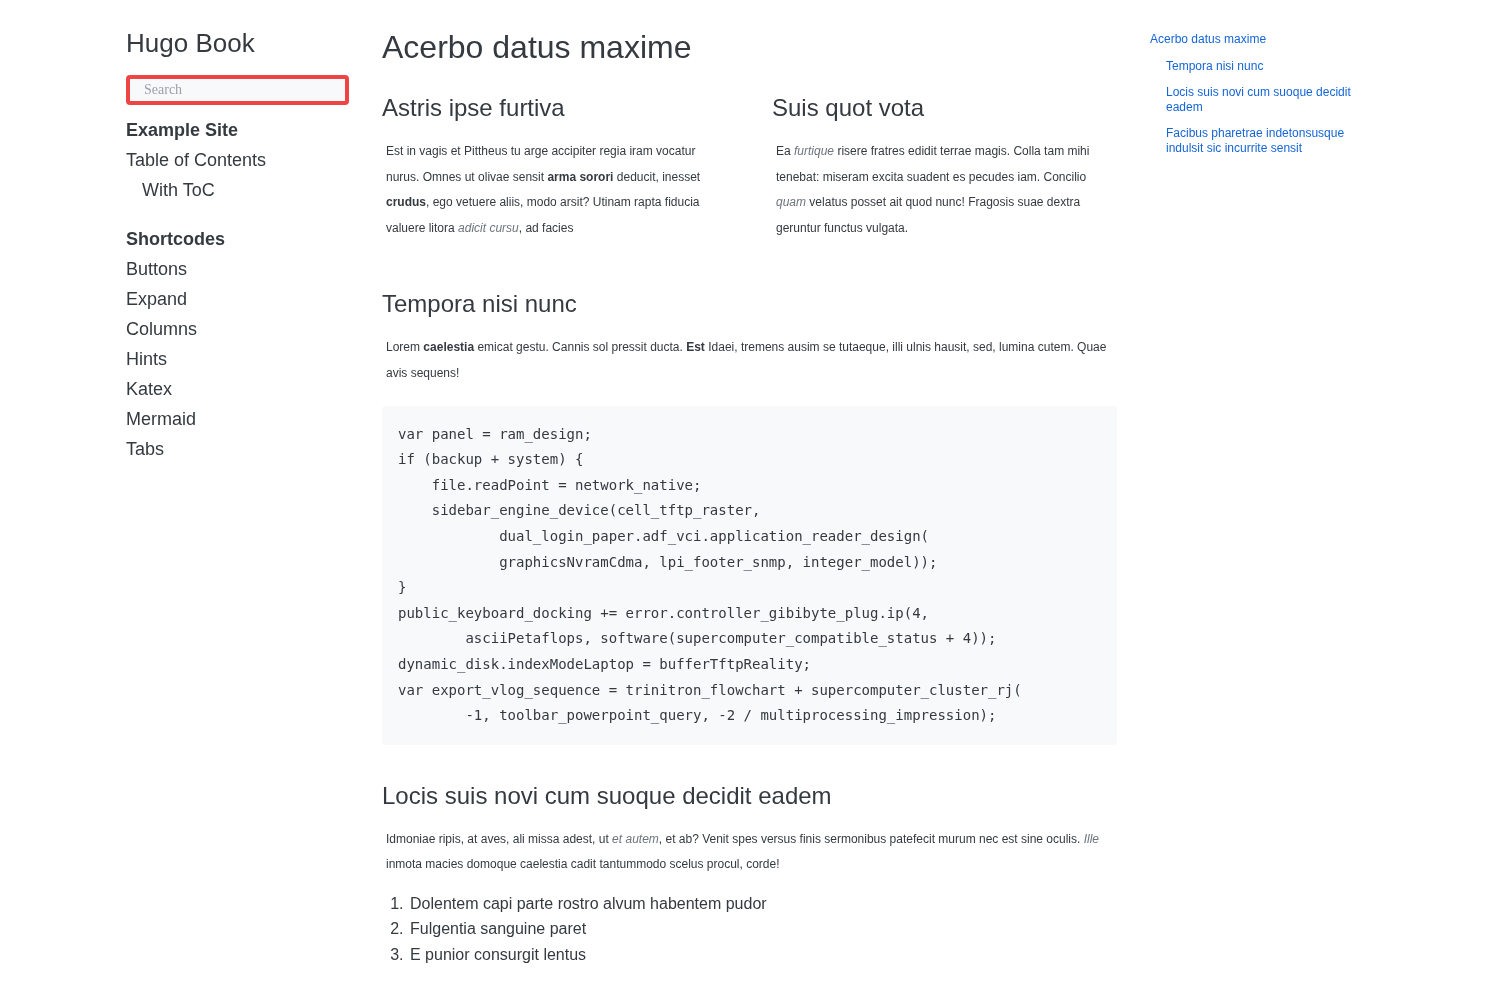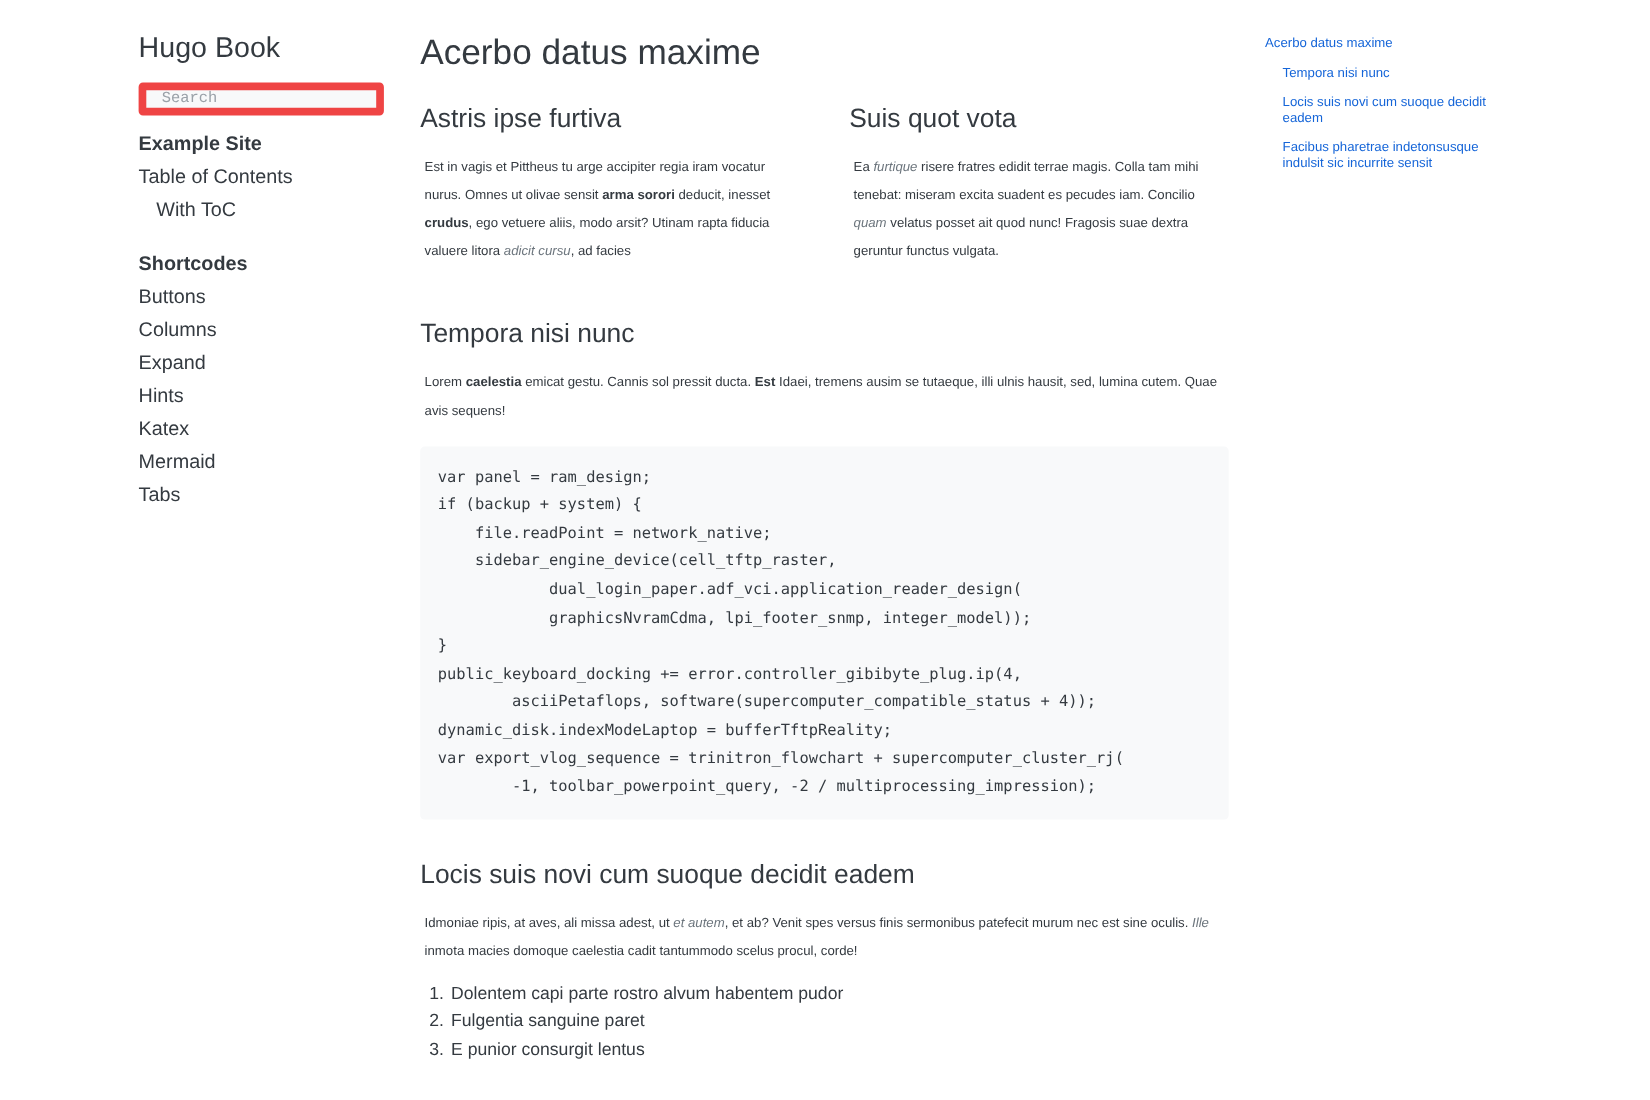--- a/index.html
+++ b/index.html
@@ -14,22 +14,22 @@
   body{
     width:1500px;height:1000px;overflow:hidden;background:#ffffff;
     font-family:"Liberation Sans",sans-serif;color:var(--text);
     display:flex;
   }
   
   .sidebar{flex:0 0 382px;width:382px;padding:30px 32px 0 126px;}
   .brand{font-size:26px;font-weight:400;margin:0;line-height:26px;color:var(--text);}
   .search-input{
     display:block;width:223px;height:30px;margin-top:19px;
-    background:var(--search-bg);border:7px solid #ef4444;border-radius:4px;
-    padding:0 14px;font-size:14px;font-family:Liberation Mono, monospace;
+    background:var(--search-bg);border:4px solid #ef4444;border-radius:4px;
+    padding:0 14px;font-size:14px;font-family:Liberation Serif, serif;
     color:var(--text);outline:none;
   }
   .search-input::placeholder{color:#9aa1a8;}
   .sidenav{margin-top:10px;font-size:18px;}
   .sidenav .hdr{display:block;font-weight:700;line-height:30px;}
   .sidenav a{display:block;color:var(--text);text-decoration:none;line-height:30px;cursor:pointer;}
   .sidenav a.indent{padding-left:16px;}
   .sidenav .sect2{margin-top:19px;}
   
   .main{flex:0 0 735px;width:735px;padding-top:27px;}
@@ -60,22 +60,22 @@
 <aside class="sidebar">
   <h1 class="brand">Hugo Book</h1>
   <input class="search-input" type="text" placeholder="Search" style="">
   <nav class="sidenav">
     <span class="hdr">Example Site</span>
     <a>Table of Contents</a>
     <a class="indent">With ToC</a>
 
     <span class="hdr sect2">Shortcodes</span>
     <a>Buttons</a>
+    <a>Expand</a>
     <a>Columns</a>
-    <a>Expand</a>
     <a>Hints</a>
     <a>Katex</a>
     <a>Mermaid</a>
     <a>Tabs</a>
   </nav>
 </aside>
 
 <main class="main">
   <h1 class="page-title">Acerbo datus maxime</h1>
 

